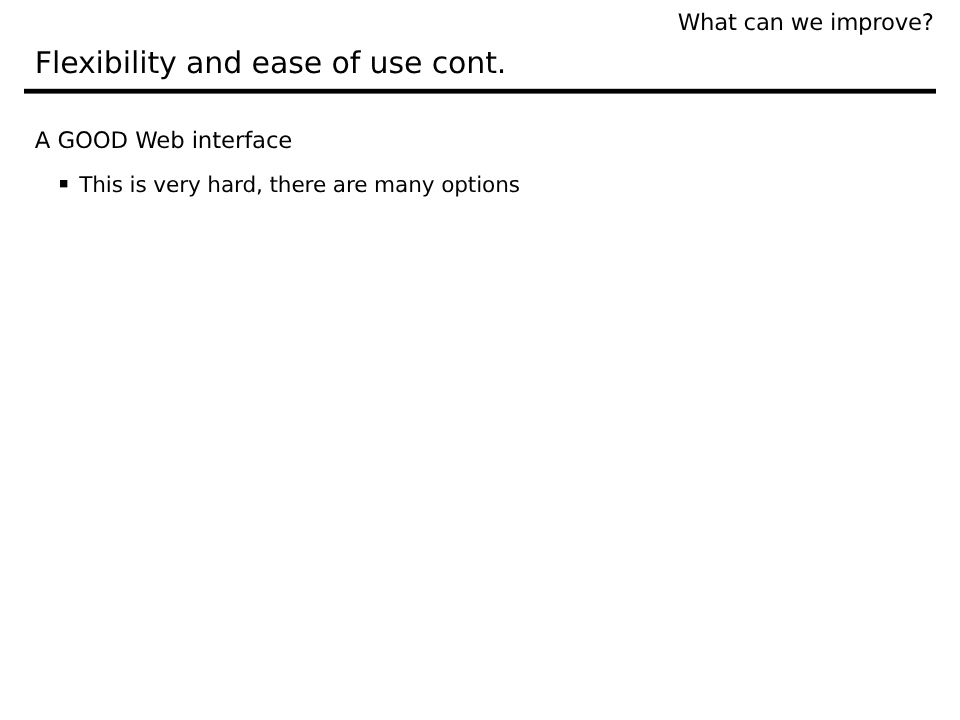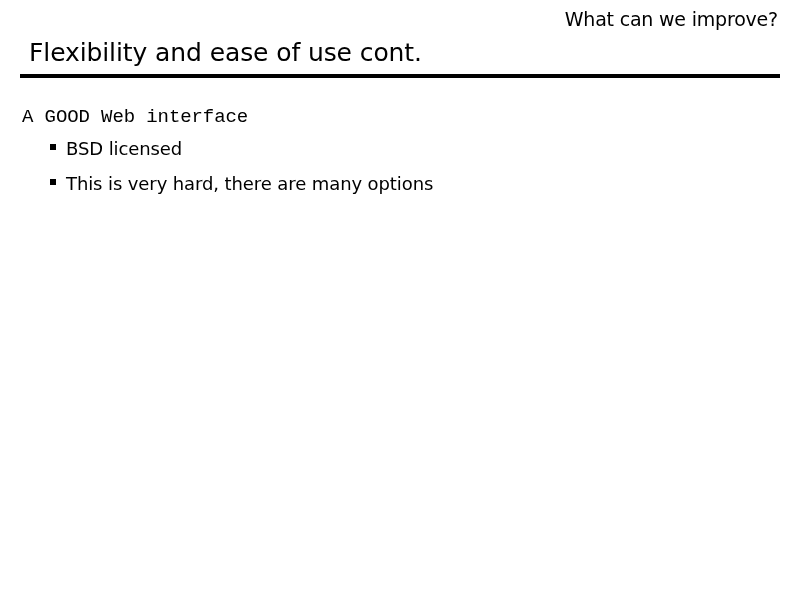--- a/index.html
+++ b/index.html
@@ -48,23 +48,22 @@
   }
   .body {
     position: absolute;
     top: 105px;
     left: 22px;
     right: 20px;
   }
   .lvl1 {
     font-size: 19px;
     line-height: 1.35;
-    margin: 0 0 6px 0;
+    margin: 0 0 6px 7px;
     letter-spacing: -0.1px;
-    font-family: Liberation Mono, monospace;
   }
   .bullets {
     list-style: none;
     margin: 0;
     padding: 0 0 0 28px;
   }
   .bullets li {
     position: relative;
     font-size: 18px;
     line-height: 1.3;
@@ -93,24 +92,20 @@
 
   <div class="title-rule"></div>
 
   <div class="body">
 
     <p class="lvl1">A GOOD Web interface</p>
 
     <ul class="bullets">
       <li>
         <span class="marker"></span>
-        <span>BSD licensed</span>
-      </li>
-      <li>
-        <span class="marker"></span>
       </li>
       <li>
         <span class="marker"></span>
         <span>This is very hard, there are many options</span>
       </li>
     </ul>
 
   </div>
 </div>
 

